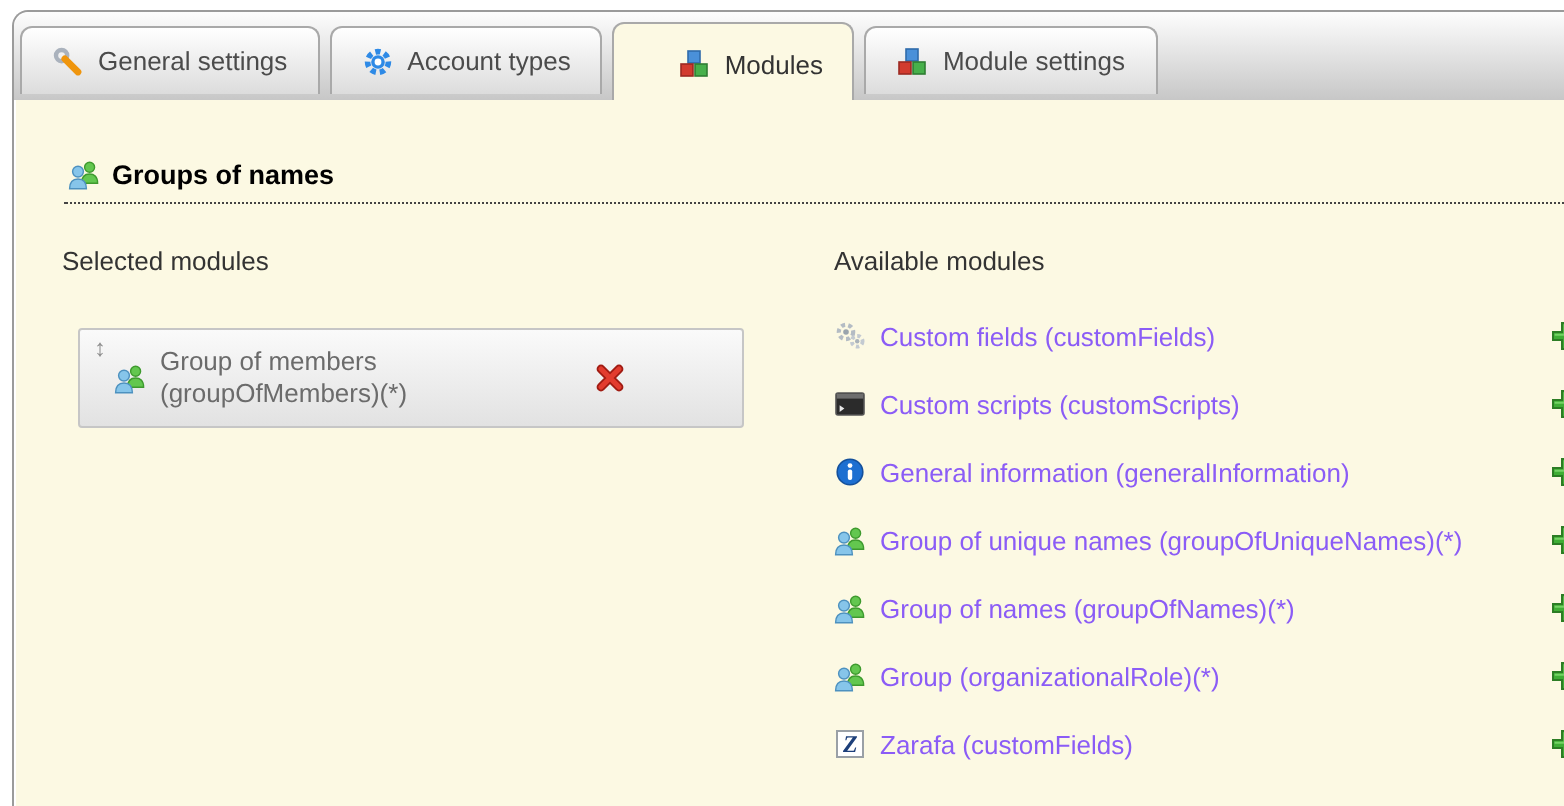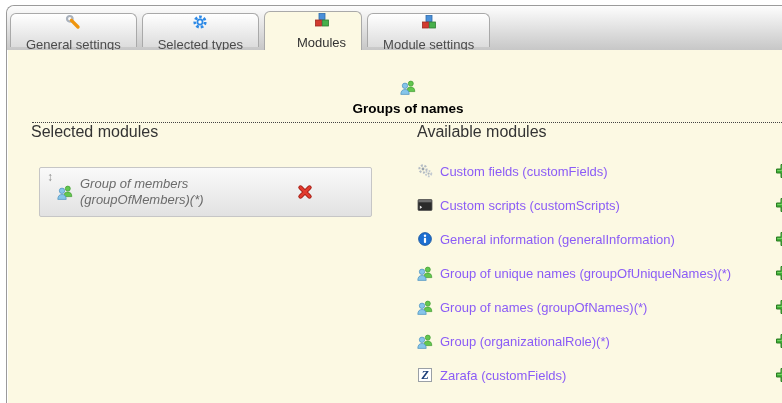--- a/index.html
+++ b/index.html
@@ -23,59 +23,59 @@
     padding-left:3px;
     position:relative;z-index:1;
   }
   .tab{
     display:flex;align-items:center;gap:7px;
     height:34px;margin:0 5px 3px 0;padding:0 15px;
     background:linear-gradient(#ffffff,#dcdcdc);
     border:1px solid #a9a9a9;border-bottom:none;
     border-radius:6px 6px 0 0;
     font-size:13px;color:#4b4b4b;white-space:nowrap;
-    cursor:pointer;box-sizing:border-box;flex-direction:column;
+    cursor:pointer;box-sizing:border-box;
   }
   .tab.active{
     height:41px;margin-bottom:-2px;
     background:#fcf9e3;
     color:#333;position:relative;z-index:3;padding-left:32px;
   }
   .icon16{width:16px;height:16px;flex:0 0 16px;}
   .icon14{width:14px;height:14px;flex:0 0 14px;}
   
   .content{
     position:absolute;left:1px;top:44px;right:0;bottom:0;
     background:#fcf9e3;z-index:2;
   }
   .section-head{
     margin:27px 0 0 24px;
     padding:2px 0 6px 2px;
     border-bottom:1px dotted #444;
-    display:flex;align-items:center;gap:6px;flex-direction:column;
+    display:flex;align-items:center;gap:6px;
   }
   .section-head .title{font-size:13.5px;font-weight:bold;color:#000;}
-  .col-label{font-size:16px;color:#333;}
+  .col-label{font-size:13px;color:#333;}
   
   .col-left{position:absolute;left:23px;top:73px;width:345px;}
   .sel-item{
     position:relative;margin-top:26px;margin-left:8px;
     width:333px;height:50px;box-sizing:border-box;
     border:1px solid #c6c6c6;border-radius:2px;
     background:linear-gradient(#fafafa,#e2e2e2);
     display:flex;align-items:center;
   }
   .drag-handle{
     position:absolute;left:7px;top:3px;
     font-size:12px;color:#8f8f8f;line-height:12px;cursor:ns-resize;
   }
   .sel-item .icon16{margin-left:17px;}
   .sel-text{
     margin-left:7px;max-width:200px;
-    font-size:13px;line-height:16px;color:#6b6b6b;font-style:italic;
+    font-size:13px;line-height:16px;color:#6b6b6b;
   }
   .sel-del{margin-left:auto;margin-right:20px;cursor:pointer;}
   
   .col-right{position:absolute;left:409px;top:73px;width:374px;}
   .avail-rows{margin-top:21px;}
   .avail-row{
     display:flex;align-items:center;
     height:18px;margin-bottom:16px;
   }
   .avail-row .row-label{margin-left:7px;font-size:13px;color:#8b5cf6;white-space:nowrap;}
@@ -148,21 +148,21 @@
       <div class="tab">
         <svg class="icon16">
             <use href="#i-wrench"></use>
           </svg>
         <span>General settings</span>
       </div>
       <div class="tab">
         <svg class="icon16">
             <use href="#i-gear"></use>
           </svg>
-        <span>Selected types</span>
+        <span>Account types</span>
       </div>
       <div class="tab active">
         <svg class="icon16">
             <use href="#i-modules"></use>
           </svg>
         <span>Modules</span>
       </div>
       <div class="tab">
         <svg class="icon16">
             <use href="#i-modules"></use>

